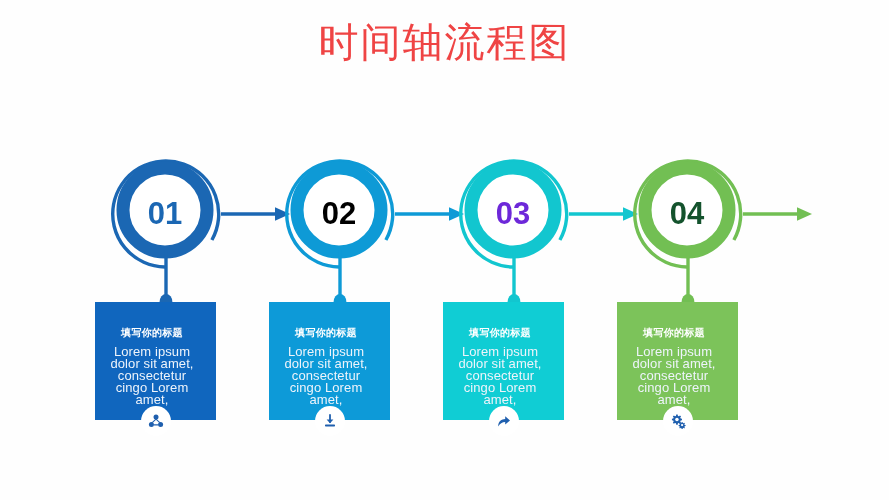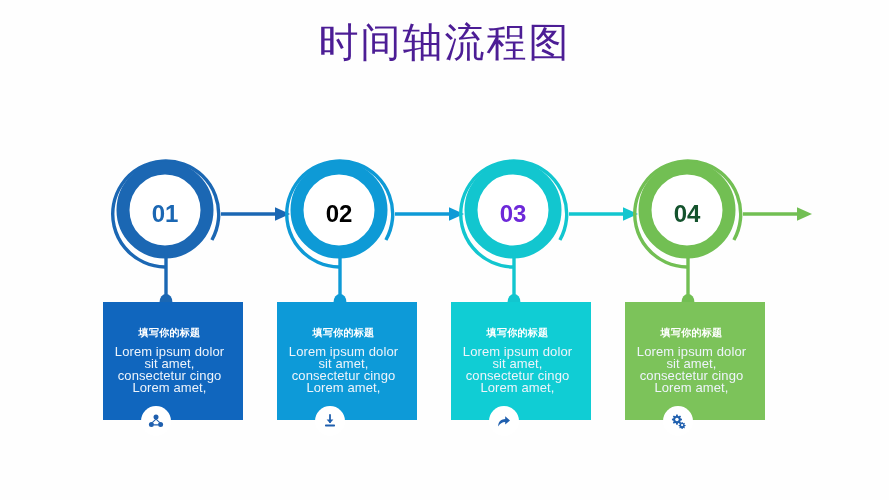--- a/index.html
+++ b/index.html
@@ -26,21 +26,21 @@
   #header {
     position: absolute;
     left: 0;
     top: 18px;
     width: 889px;
     text-align: center;
   }
   #title {
     font-size: 40px;
     line-height: 48px;
-    color: #4c1d95;
+    color: #ef4444;
     font-weight: normal;
     letter-spacing: 2px;
     font-family: "Liberation Sans", sans-serif;
   }
   #subtitle {
     margin-top: 9px;
     font-size: 11px;
     line-height: 14px;
     color: #1d1d1d;
     font-weight: bold;
@@ -79,21 +79,21 @@
   }
   .step-number {
     position: absolute;
     left: 0;
     top: 0;
     width: 118px;
     height: 118px;
     display: flex;
     align-items: center;
     justify-content: center;
-    font-size: 24px;
+    font-size: 31px;
     font-weight: bold;
     letter-spacing: 0px;
     font-family: "Liberation Sans", sans-serif;
     pointer-events: none;
   }
 
   
   .arrow {
     position: absolute;
     top: 203px;
@@ -109,23 +109,23 @@
     left: 52px;
     top: 250px;
     width: 52px;
     height: 62px;
     overflow: visible;
   }
 
   
   .card {
     position: absolute;
-    left: 15px;
+    left: 7px;
     top: 302px;
-    width: 140px;
+    width: 121px;
     height: 118px;
     box-sizing: border-box;
     padding: 24px 14px 0 7px;
     text-align: center;
   }
   .card-title {
     font-size: 10px;
     line-height: 13px;
     color: #ffffff;
     font-weight: bold;

